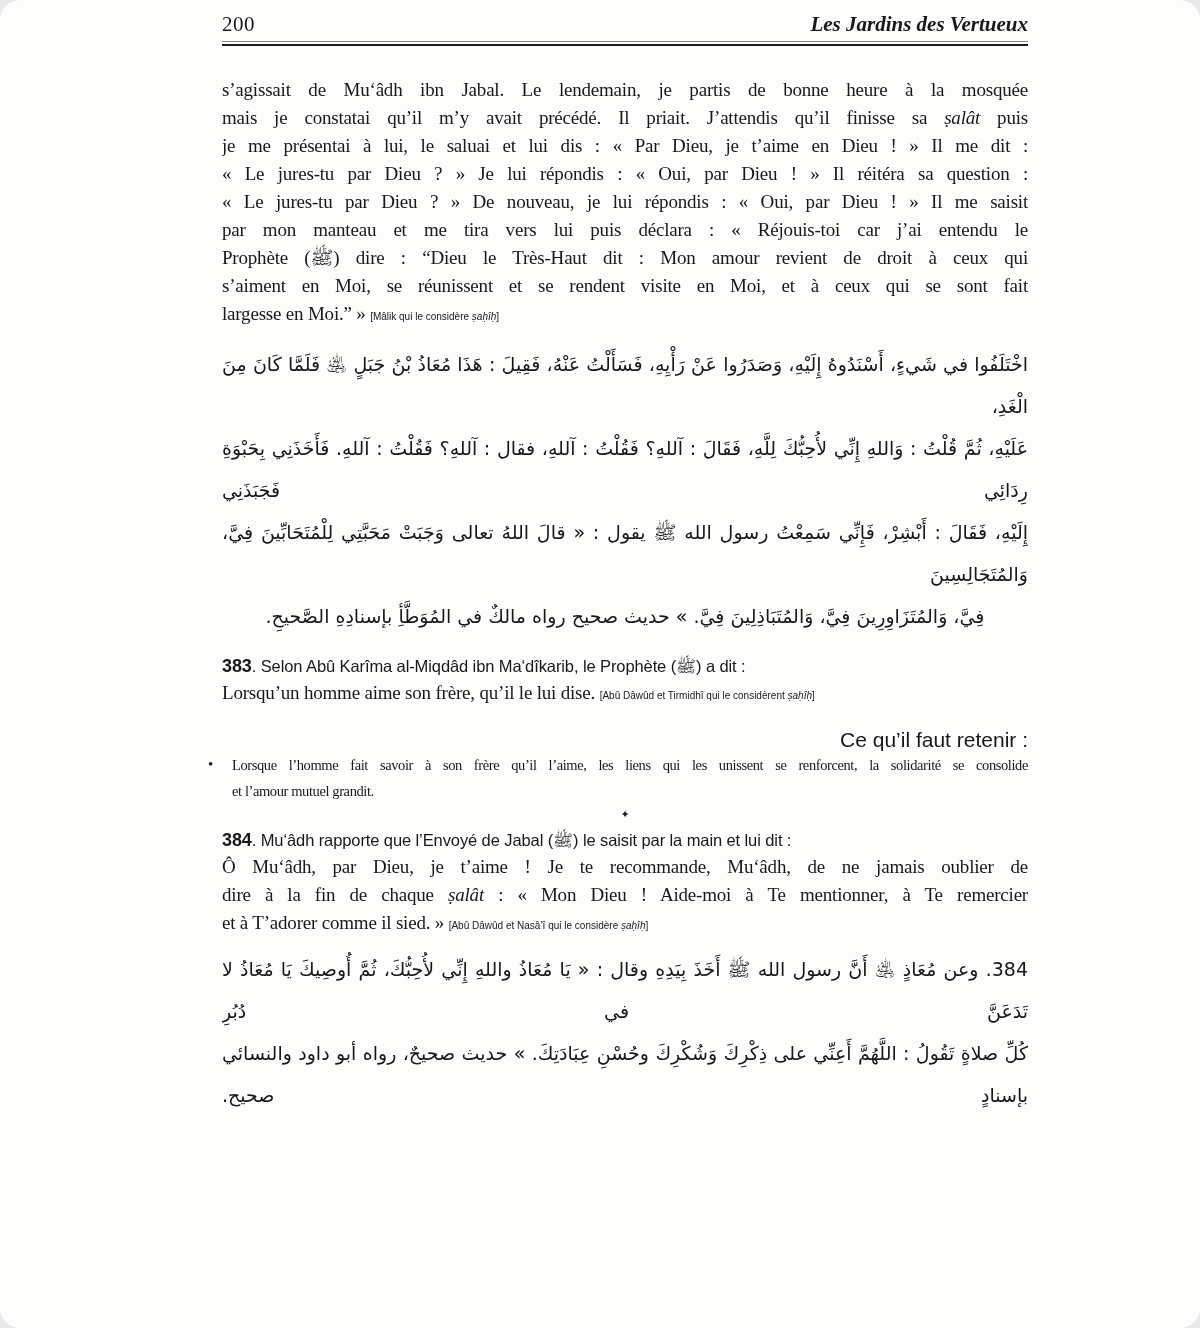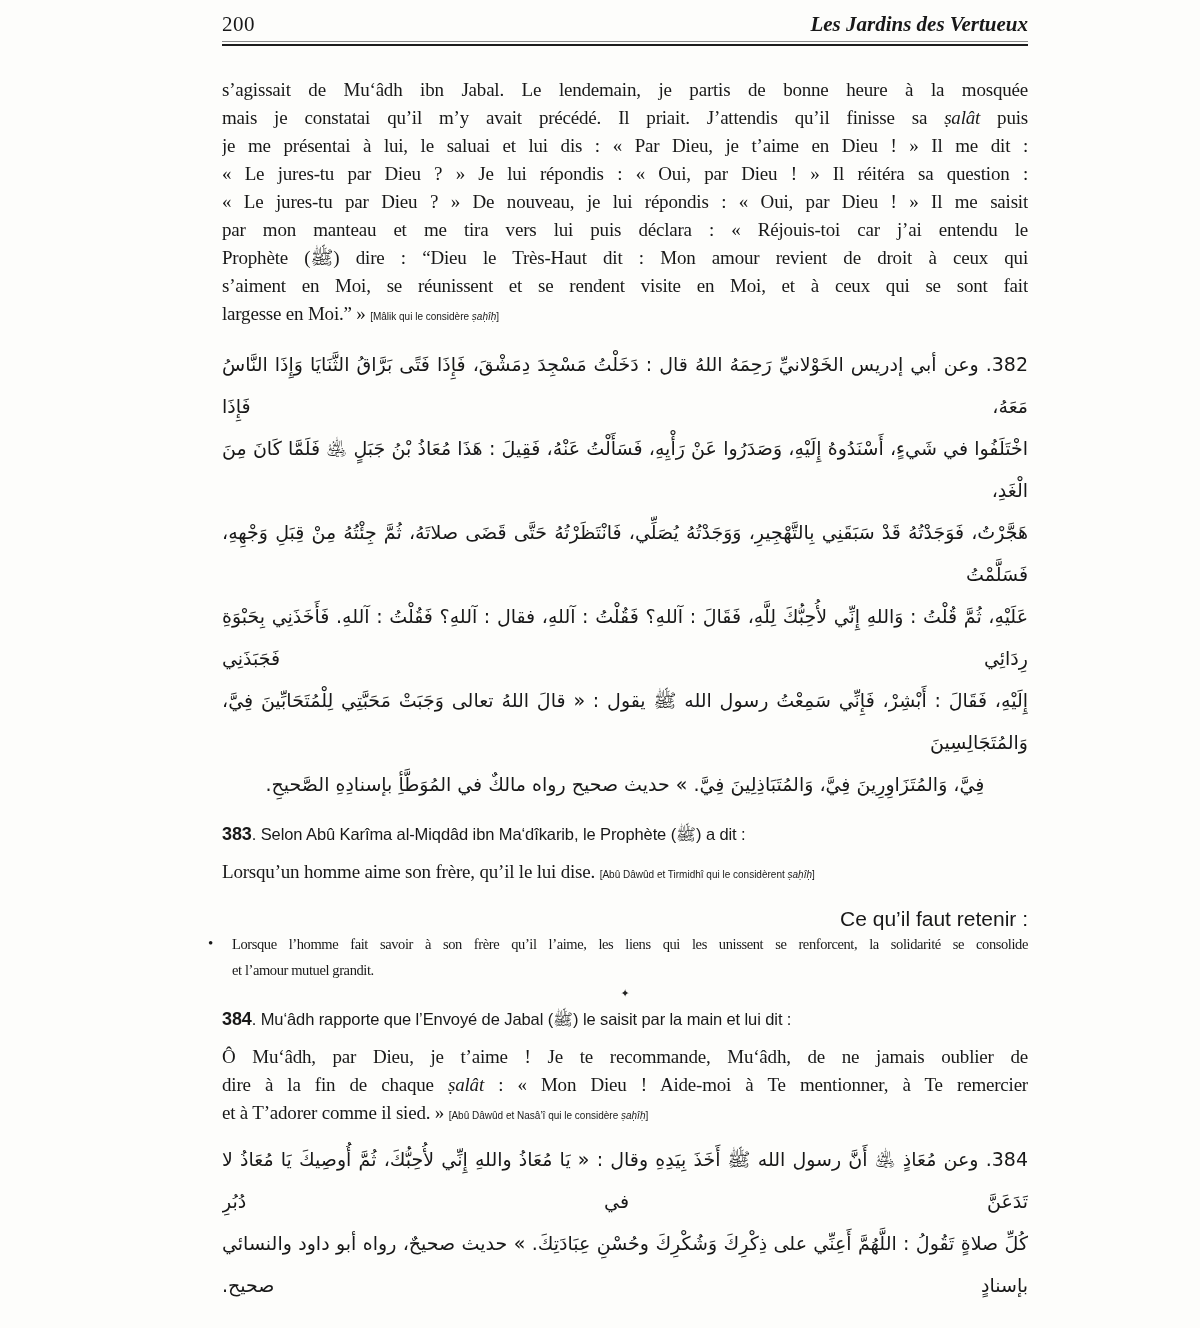--- a/index.html
+++ b/index.html
@@ -1,34 +1,35 @@
 <!DOCTYPE html>
 <html lang="fr"><head>
 <meta charset="utf-8">
 <style>
   html,body { margin:0; padding:0; background:#e9e9e9; }
   .page {
     position:relative; width:1200px; height:1328px;
     background:#fdfdfb; color:#181818; overflow:hidden;
     font-family:"Liberation Serif", serif;
+    border-radius:20px;
   }
   .content { width:806px; margin-left:222px; }
 
   
   .pagehead { display:flex; justify-content:space-between; align-items:baseline; padding-top:12px; }
   .pnum  { font-size:21px; letter-spacing:0.5px; }
   .btitle{ font-size:21px; font-style:italic; font-weight:600; }
   .rule  { margin-top:4px; height:2px; border-top:1px solid #8a8a8a; border-bottom:2px solid #1c1c1c; }
 
   
   .fr   { font-size:19px; line-height:28px; letter-spacing:-0.2px; overflow:hidden; }
   .jl   { text-align:justify; text-align-last:justify; }
   .ll   { text-align:left;    text-align-last:left; }
   .intro{ margin-top:30px; }
-  .transl { margin-top:13px; }
+  .transl { margin-top:2px; }
 
   
   .ar  { direction:rtl; font-family:"DejaVu Sans","Liberation Sans",sans-serif;
          font-size:19px; line-height:42px; margin-top:12px; }
   .arl { overflow:hidden; }
   .ctr { text-align:center; text-align-last:center; }
 
   
   .sec-head { font-family:"Liberation Sans",sans-serif; font-size:16.5px; line-height:22px;
               margin-top:18px; letter-spacing:-0.1px; }
@@ -68,23 +69,21 @@
       <div class="fr jl">je me présentai à lui, le saluai et lui dis : « Par Dieu, je t’aime en Dieu ! » Il me dit :</div>
       <div class="fr jl">« Le jures-tu par Dieu ? » Je lui répondis : « Oui, par Dieu ! » Il réitéra sa question :</div>
       <div class="fr jl">« Le jures-tu par Dieu ? » De nouveau, je lui répondis : « Oui, par Dieu ! » Il me saisit</div>
       <div class="fr jl">par mon manteau et me tira vers lui puis déclara : « Réjouis-toi car j’ai entendu le</div>
       <div class="fr jl">Prophète (ﷺ) dire : “Dieu le Très-Haut dit : Mon amour revient de droit à ceux qui</div>
       <div class="fr jl">s’aiment en Moi, se réunissent et se rendent visite en Moi, et à ceux qui se sont fait</div>
       <div class="fr ll">largesse en Moi.” » <span class="src">[Mâlik qui le considère </span><span class="src" style="font-style: italic;">ṣaḥîḥ</span><span class="src">]</span></div>
     </section>
 
     <section class="ar">
-      <div class="arl jl">382. وعن أبي إدريس الخَوْلانيِّ رَحِمَهُ اللهُ قال : دَخَلْتُ مَسْجِدَ دِمَشْقَ، فَإِذَا فَتًى بَرَّاقُ الثَّنَايَا وَإِذَا النَّاسُ مَعَهُ، فَإِذَا</div>
       <div class="arl jl">اخْتَلَفُوا في شَيءٍ، أَسْنَدُوهُ إِلَيْهِ، وَصَدَرُوا عَنْ رَأْيِهِ، فَسَأَلْتُ عَنْهُ، فَقِيلَ : هَذَا مُعَاذُ بْنُ جَبَلٍ ﵁ فَلَمَّا كَانَ مِنَ الْغَدِ،</div>
-      <div class="arl jl">هَجَّرْتُ، فَوَجَدْتُهُ قَدْ سَبَقَنِي بِالتَّهْجِيرِ، وَوَجَدْتُهُ يُصَلِّي، فَانْتَظَرْتُهُ حَتَّى قَضَى صلاتَهُ، ثُمَّ جِئْتُهُ مِنْ قِبَلِ وَجْهِهِ، فَسَلَّمْتُ</div>
       <div class="arl jl">عَلَيْهِ، ثُمَّ قُلْتُ : وَاللهِ إِنِّي لأُحِبُّكَ لِلَّهِ، فَقَالَ : آللهِ؟ فَقُلْتُ : آللهِ، فقال : آللهِ؟ فَقُلْتُ : آللهِ. فَأَخَذَنِي بِحَبْوَةِ رِدَائِي فَجَبَذَنِي</div>
       <div class="arl jl">إِلَيْهِ، فَقَالَ : أَبْشِرْ، فَإِنِّي سَمِعْتُ رسول الله ﷺ يقول : « قالَ اللهُ تعالى وَجَبَتْ مَحَبَّتِي لِلْمُتَحَابِّينَ فِيَّ، وَالمُتَجَالِسِينَ</div>
       <div class="arl ctr">فِيَّ، وَالمُتَزَاوِرِينَ فِيَّ، وَالمُتَبَاذِلِينَ فِيَّ. » حديث صحيح رواه مالكٌ في المُوَطَّأِ بإسنادِهِ الصَّحيحِ.</div>
     </section>
 
     <div class="sec-head">
       <span class="sec-num">383</span><span>. Selon Abû Karîma al-Miqdâd ibn Ma‘dîkarib, le Prophète (ﷺ) a dit :</span>
     </div>
     <div class="fr ll transl">Lorsqu’un homme aime son frère, qu’il le lui dise. <span class="src">[Abû Dâwûd et Tirmidhî qui le considèrent </span><span class="src" style="font-style: italic;">ṣaḥîḥ</span><span class="src">]</span></div>
 

